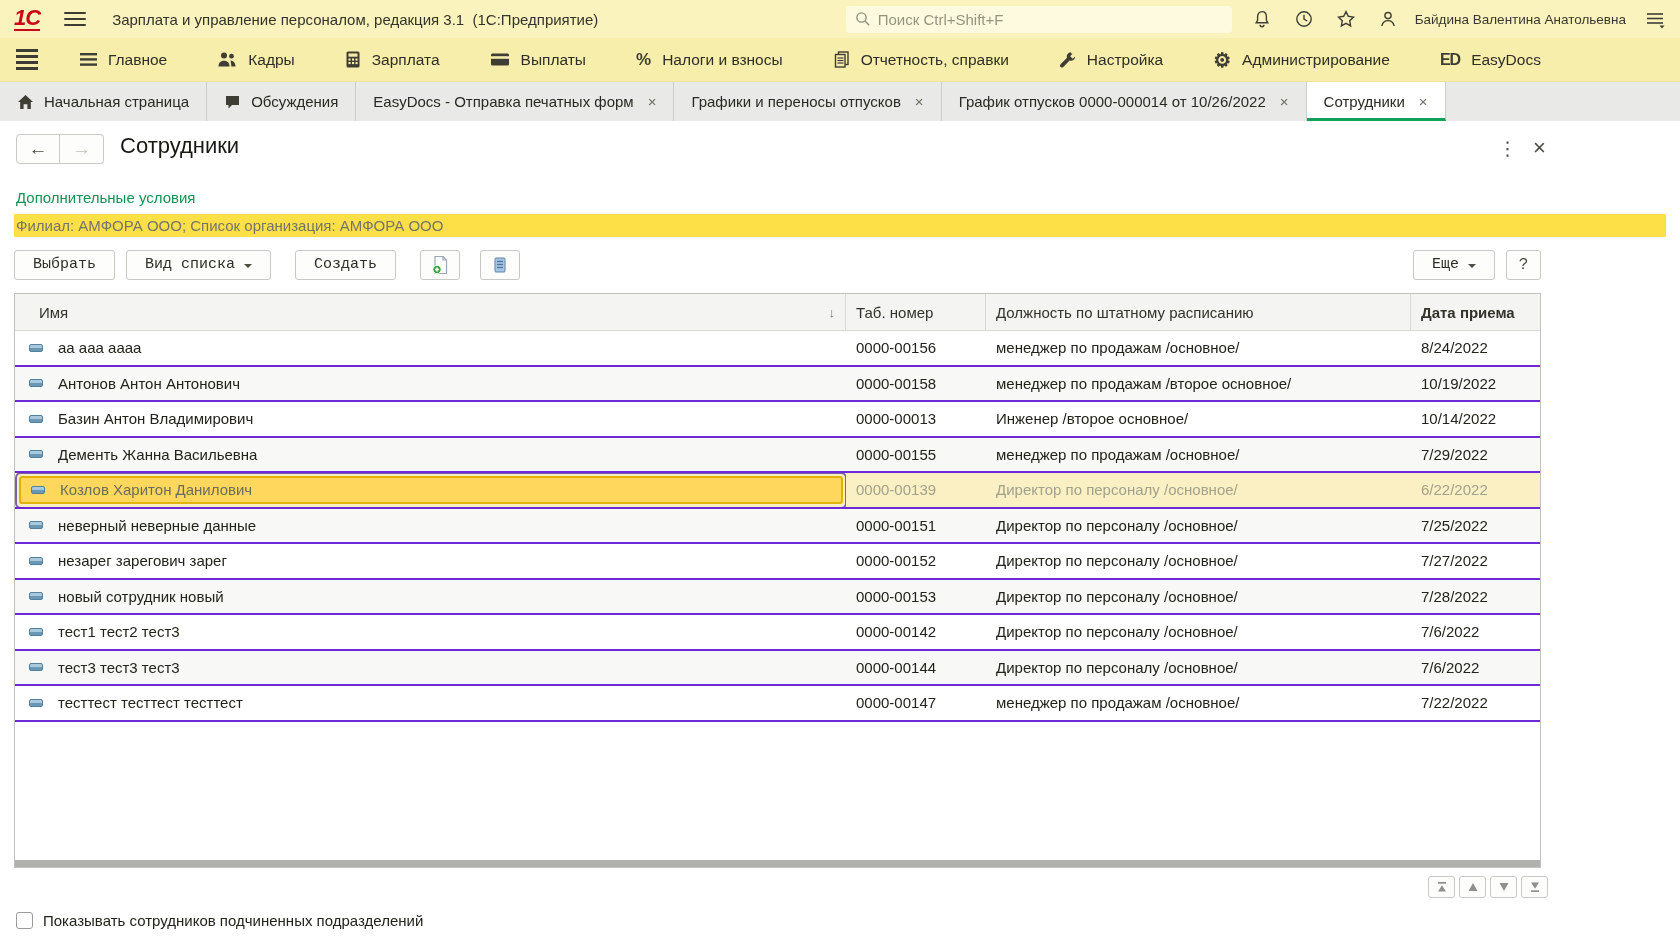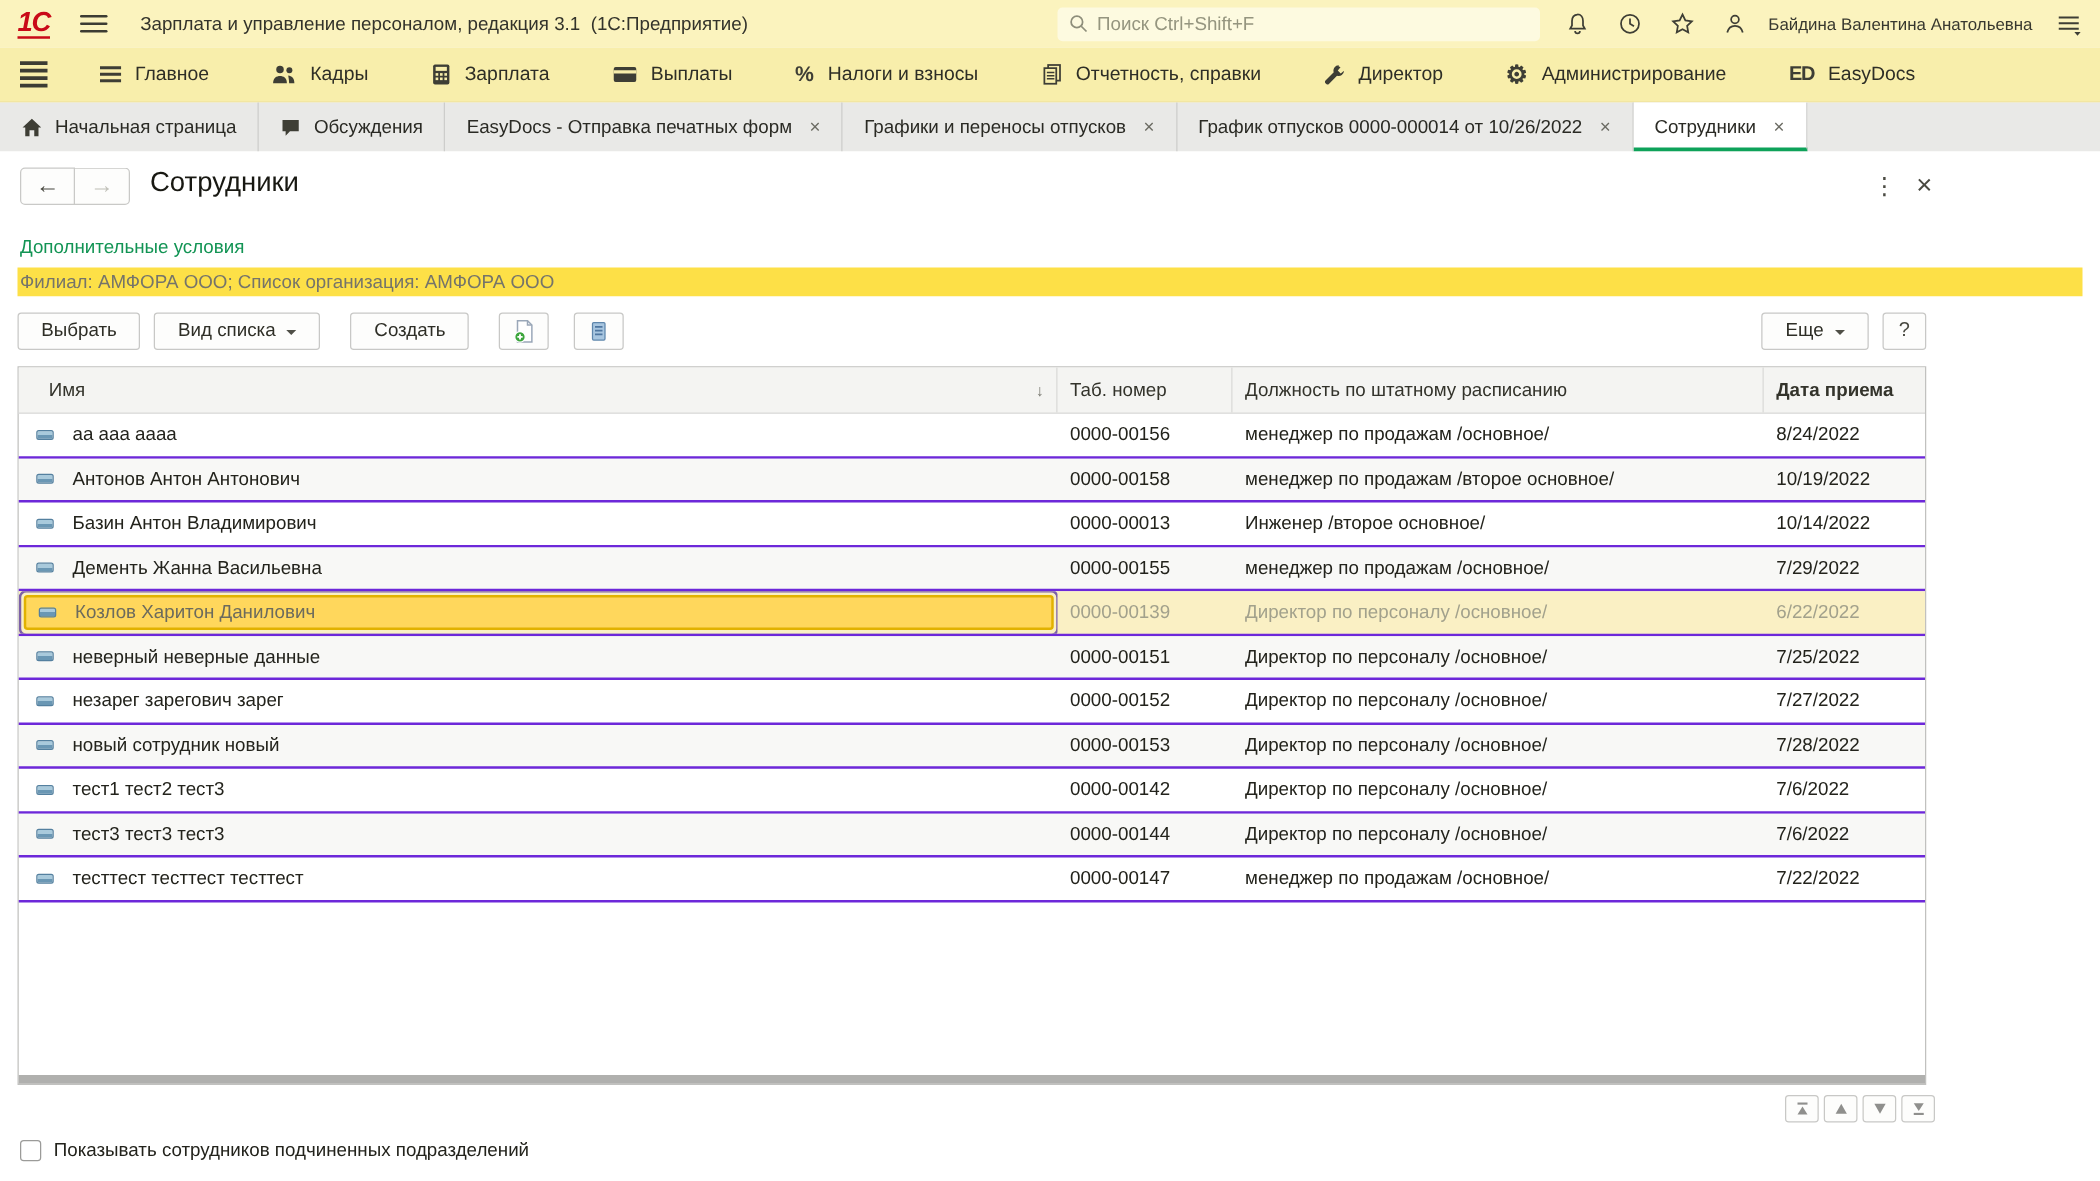--- a/index.html
+++ b/index.html
@@ -55,21 +55,21 @@
   .page-title { position:absolute; left:120px; top:133px; font-size:22px; color:#181812; }
   .kebab { position:absolute; left:1498px; top:137px; font-size:19px; color:#4A4A42; cursor:pointer; width:18px; text-align:center; }
   .close-page { position:absolute; left:1533px; top:135px; font-size:22px; color:#4A4A42; cursor:pointer; }
 
   .cond-link { position:absolute; left:16px; top:189px; font-size:15px; color:#129454; cursor:pointer; }
   .filterbar { position:absolute; left:14px; top:214px; width:1652px; height:23px;
     background:#fde047; font-size:15px; color:#75746A; display:flex; align-items:center; padding-left:2px; }
 
   
   .toolbar { position:absolute; left:14px; top:249px; width:1527px; height:31px;
-    display:flex; align-items:center; }
+    display:flex; align-items:center;font-family:Liberation Mono, monospace; }
   .btn { height:30px; background:#FDFDFC; border:1px solid #C8C8C6; border-radius:3px;
     font-size:15px; color:#2E2E26; padding:0 18px; display:flex; align-items:center; gap:9px;
     cursor:pointer; white-space:nowrap; }
   .btn + .btn { margin-left:11px; }
   .icon-btn { width:40px; padding:0; justify-content:center; }
   .caret { width:0; height:0; border:4px solid transparent; border-top-color:#4F4F47; margin-top:7px; }
   .tb-spacer { flex:1; }
   .gap-lg { margin-left:24px !important; }
   .help-btn { width:35px; padding:0; justify-content:center; margin-left:15px; font-size:16px; color:#4A4A42; }
 
@@ -249,21 +249,21 @@
     </span>
     <span>Отчетность, справки</span>
   </div>
 
   <div class="menu-item">
     <span>
       <svg width="17" height="17" viewBox="0 0 17 17" fill="#3E3E35">
           <path d="M12 1.2 a4.2 4.2 0 0 0 -4 5.6 L1.6 13.2 a1.9 1.9 0 0 0 2.7 2.7 L10.6 9.5 a4.2 4.2 0 0 0 5.6-4 l-2.6 2.2 -2.4-2.4 2.2-2.6 a4.2 4.2 0 0 0 -1.4-.5 Z"></path>
         </svg>
     </span>
-    <span>Директор</span>
+    <span>Настройка</span>
   </div>
 
   <div class="menu-item">
     <span class="mi-glyph mi-gear">⚙</span>
     <span>Администрирование</span>
   </div>
 
   <div class="menu-item">
     <span class="mi-glyph mi-ed">ED</span>
     <span>EasyDocs</span>

